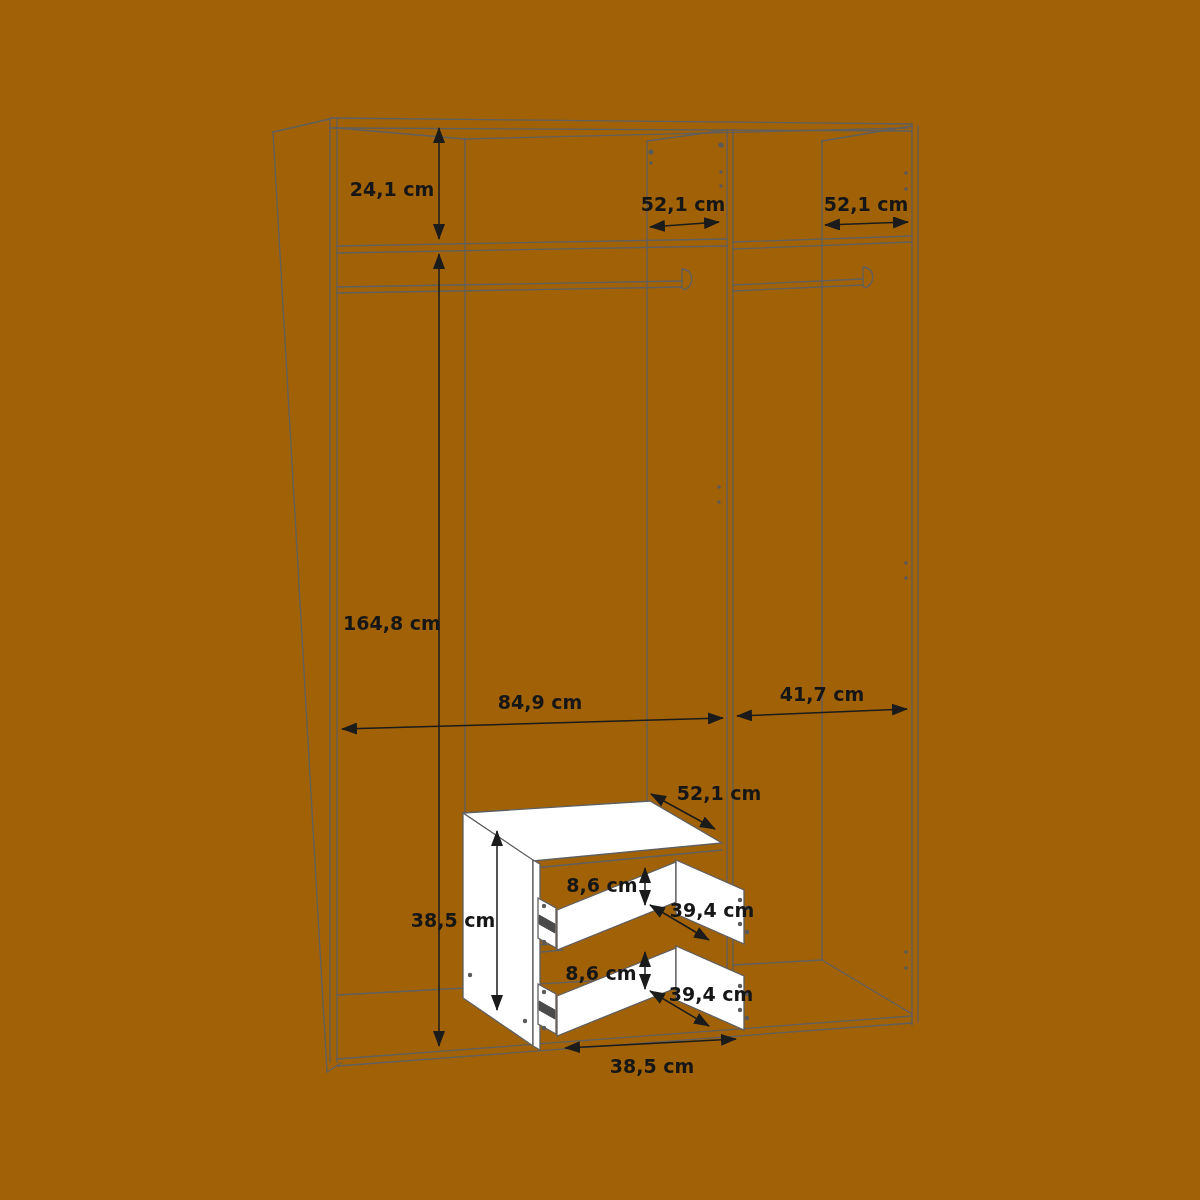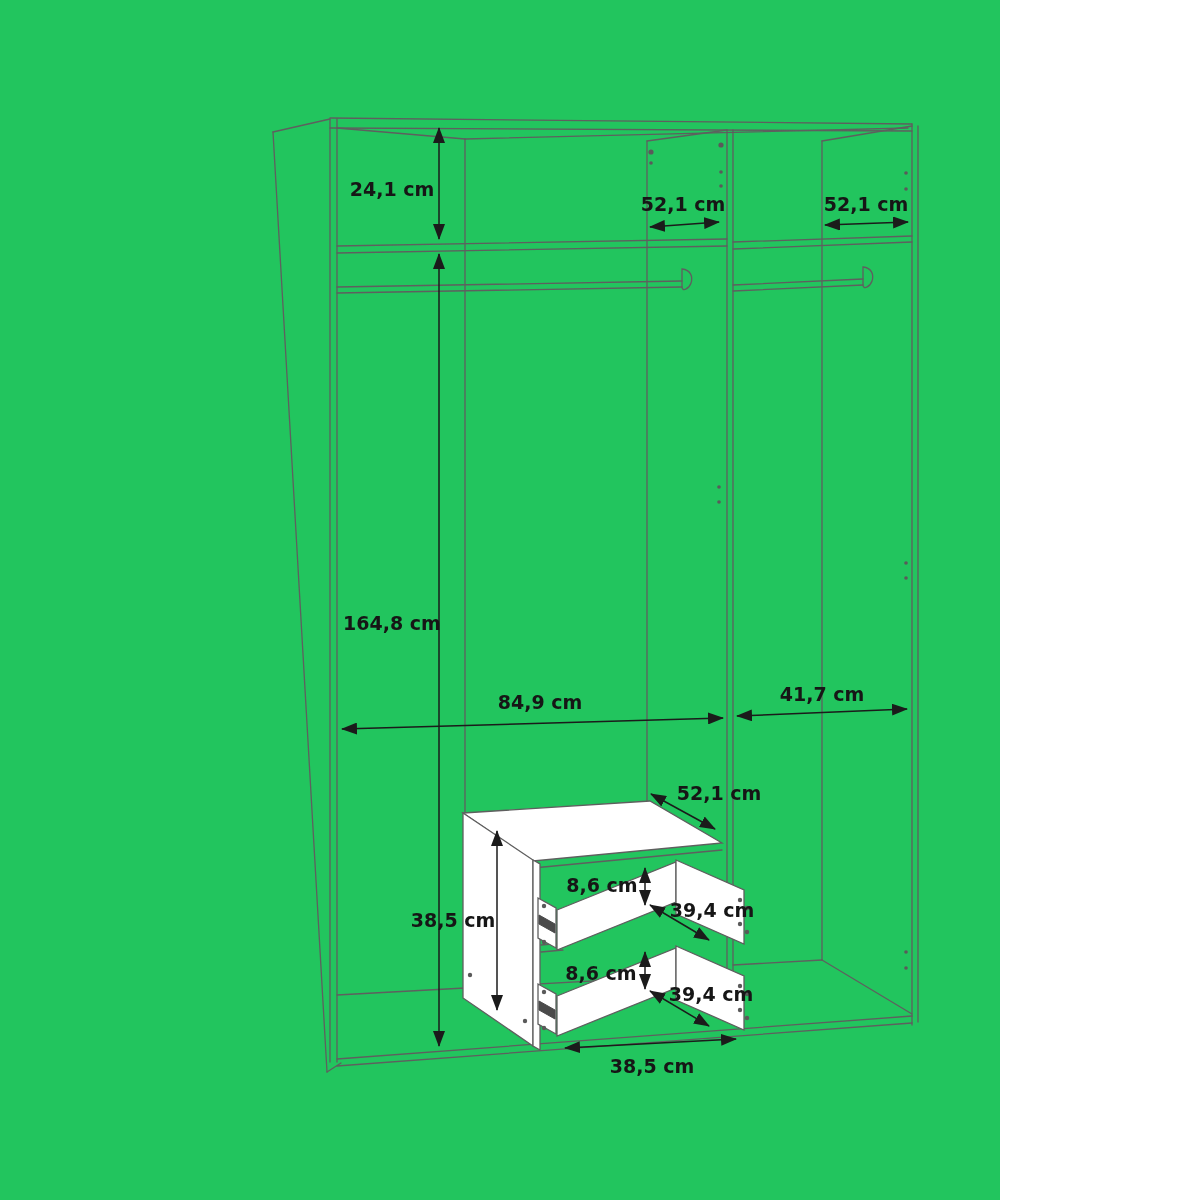--- a/index.html
+++ b/index.html
@@ -1,16 +1,16 @@
 <!DOCTYPE html>
 <html><head>
 <meta charset="utf-8">
 <style>
   html,body{margin:0;padding:0;background:#ffffff;}
-  .stage{position:relative;width:1000px;height:1200px;background:#22c55e;overflow:hidden;}
+  .stage{position:relative;width:1200px;height:1200px;background:#a16207;overflow:hidden;}
   svg{display:block;}
   .cab{stroke:#5f5f5f;stroke-width:1.3;fill:none;stroke-linecap:round;}
   .cabf{stroke:#5f5f5f;stroke-width:1.3;fill:#ffffff;}
   .dim{stroke:#1b1b1b;stroke-width:1.5;fill:none;}
   .scr{fill:#5a5a5a;stroke:none;}
   .hatch{fill:#4a4a4a;stroke:#4a4a4a;}
   text.dimlabel{
     font-family:"DejaVu Sans","Liberation Sans",sans-serif;
     font-weight:bold;font-size:19px;fill:#161616;text-anchor:middle;
   }

